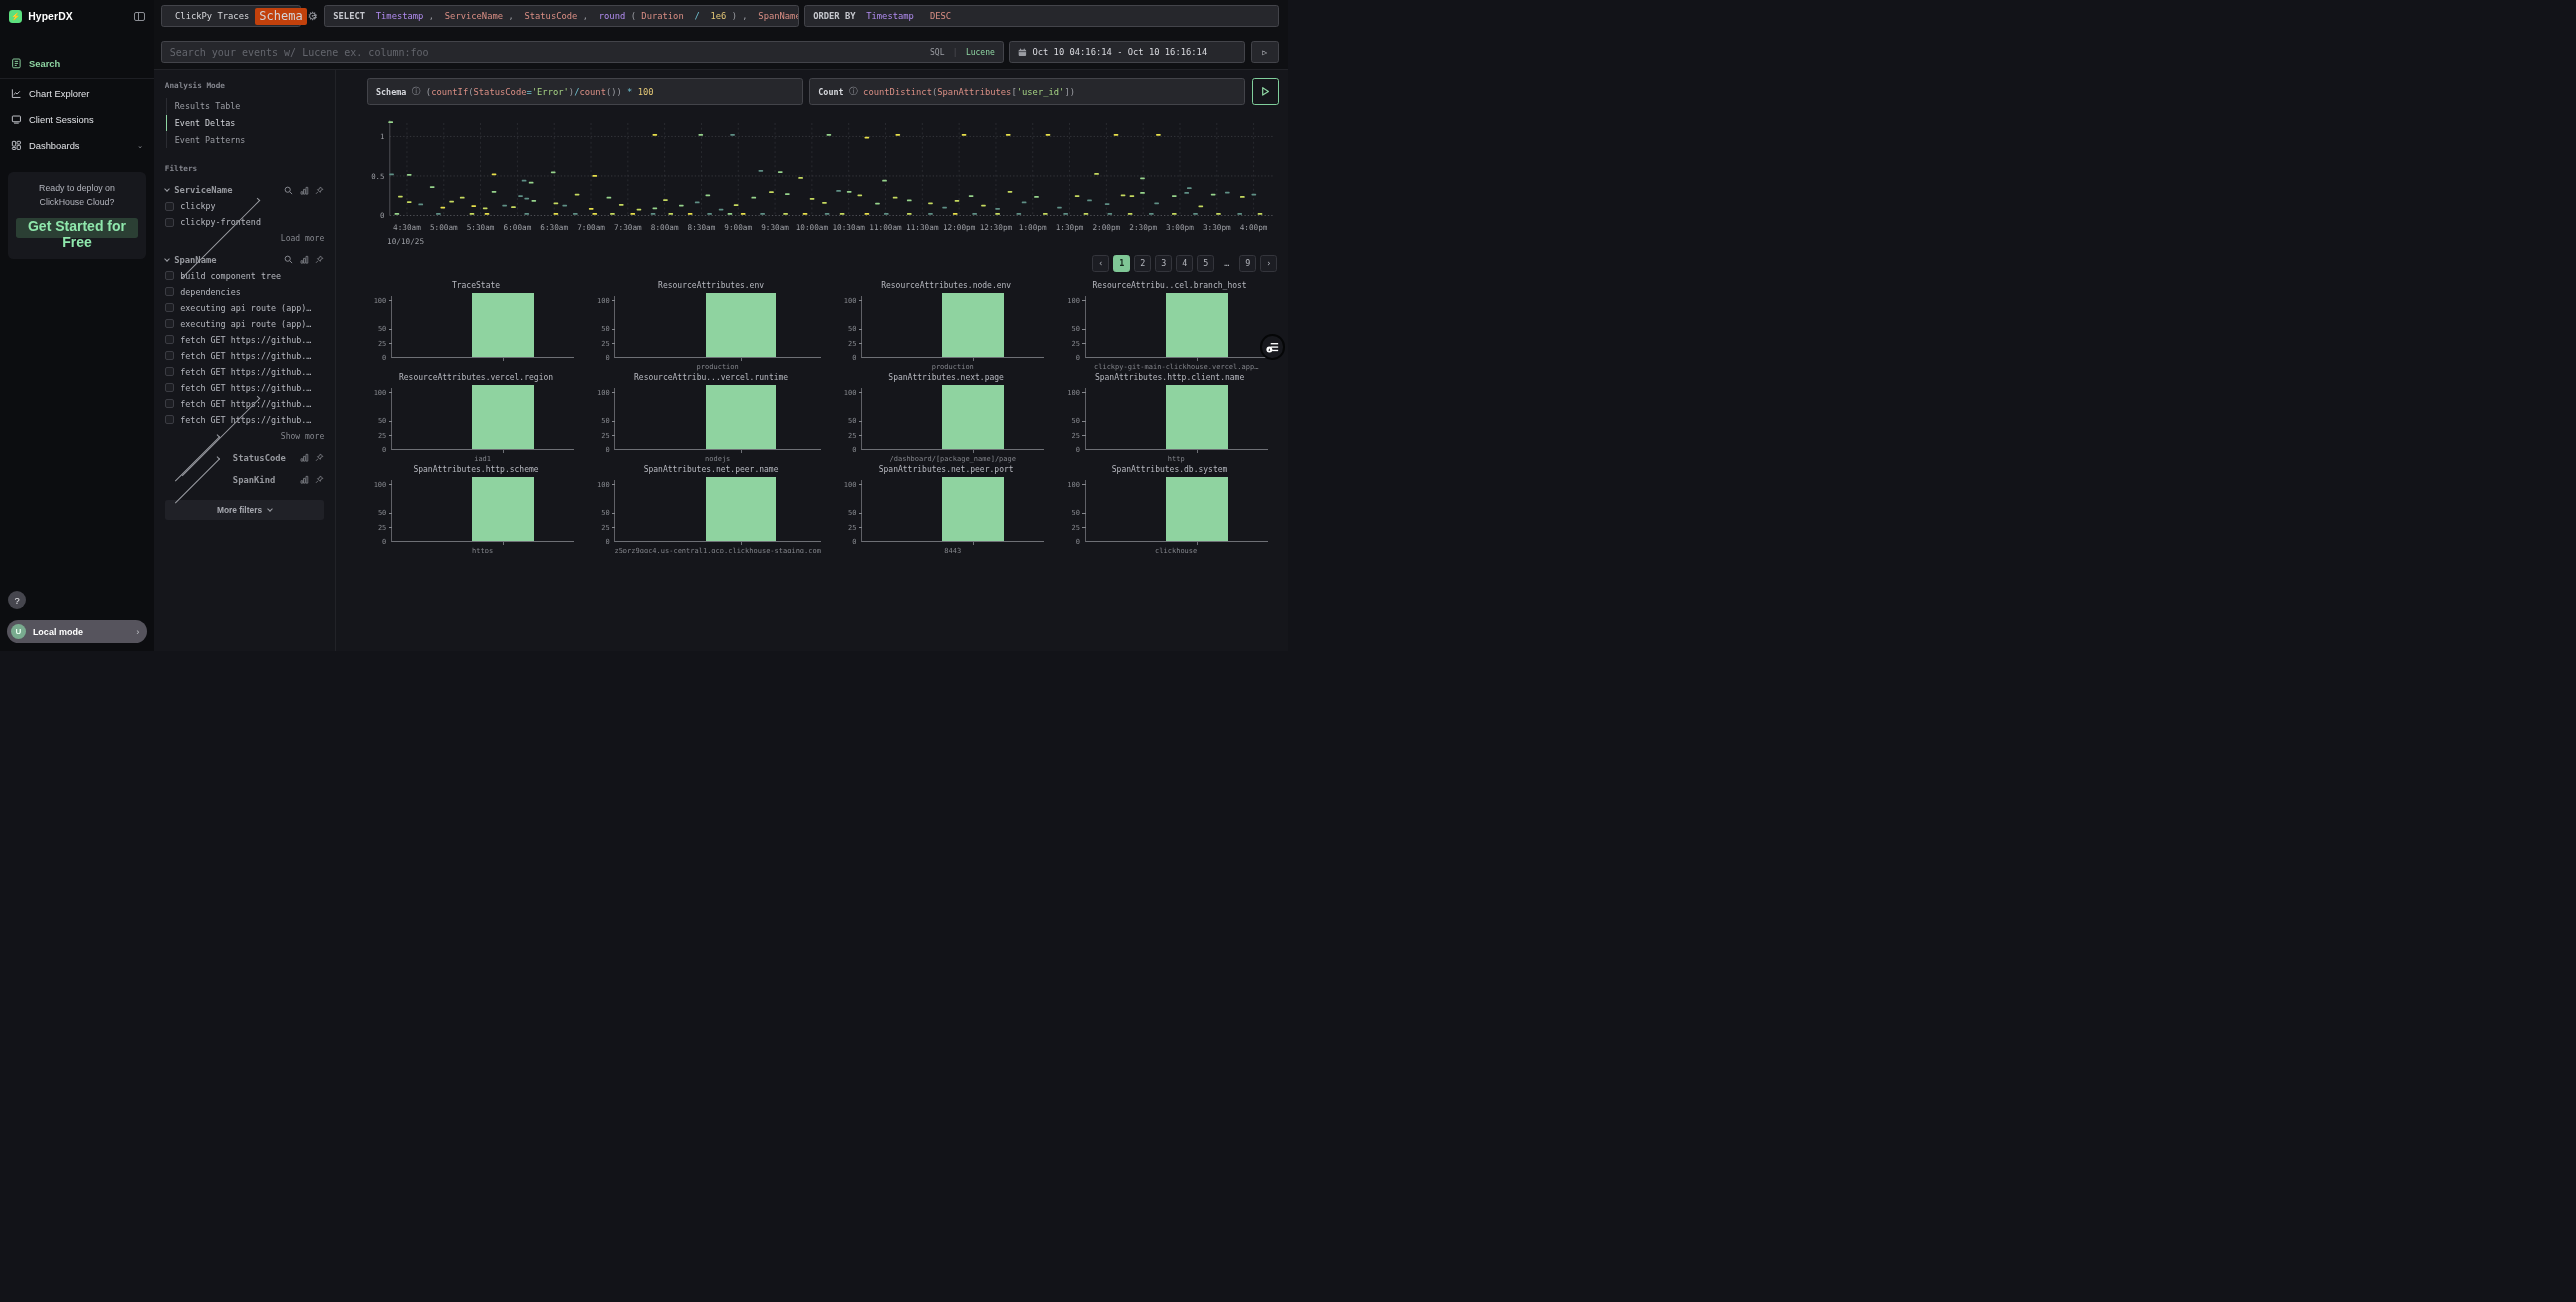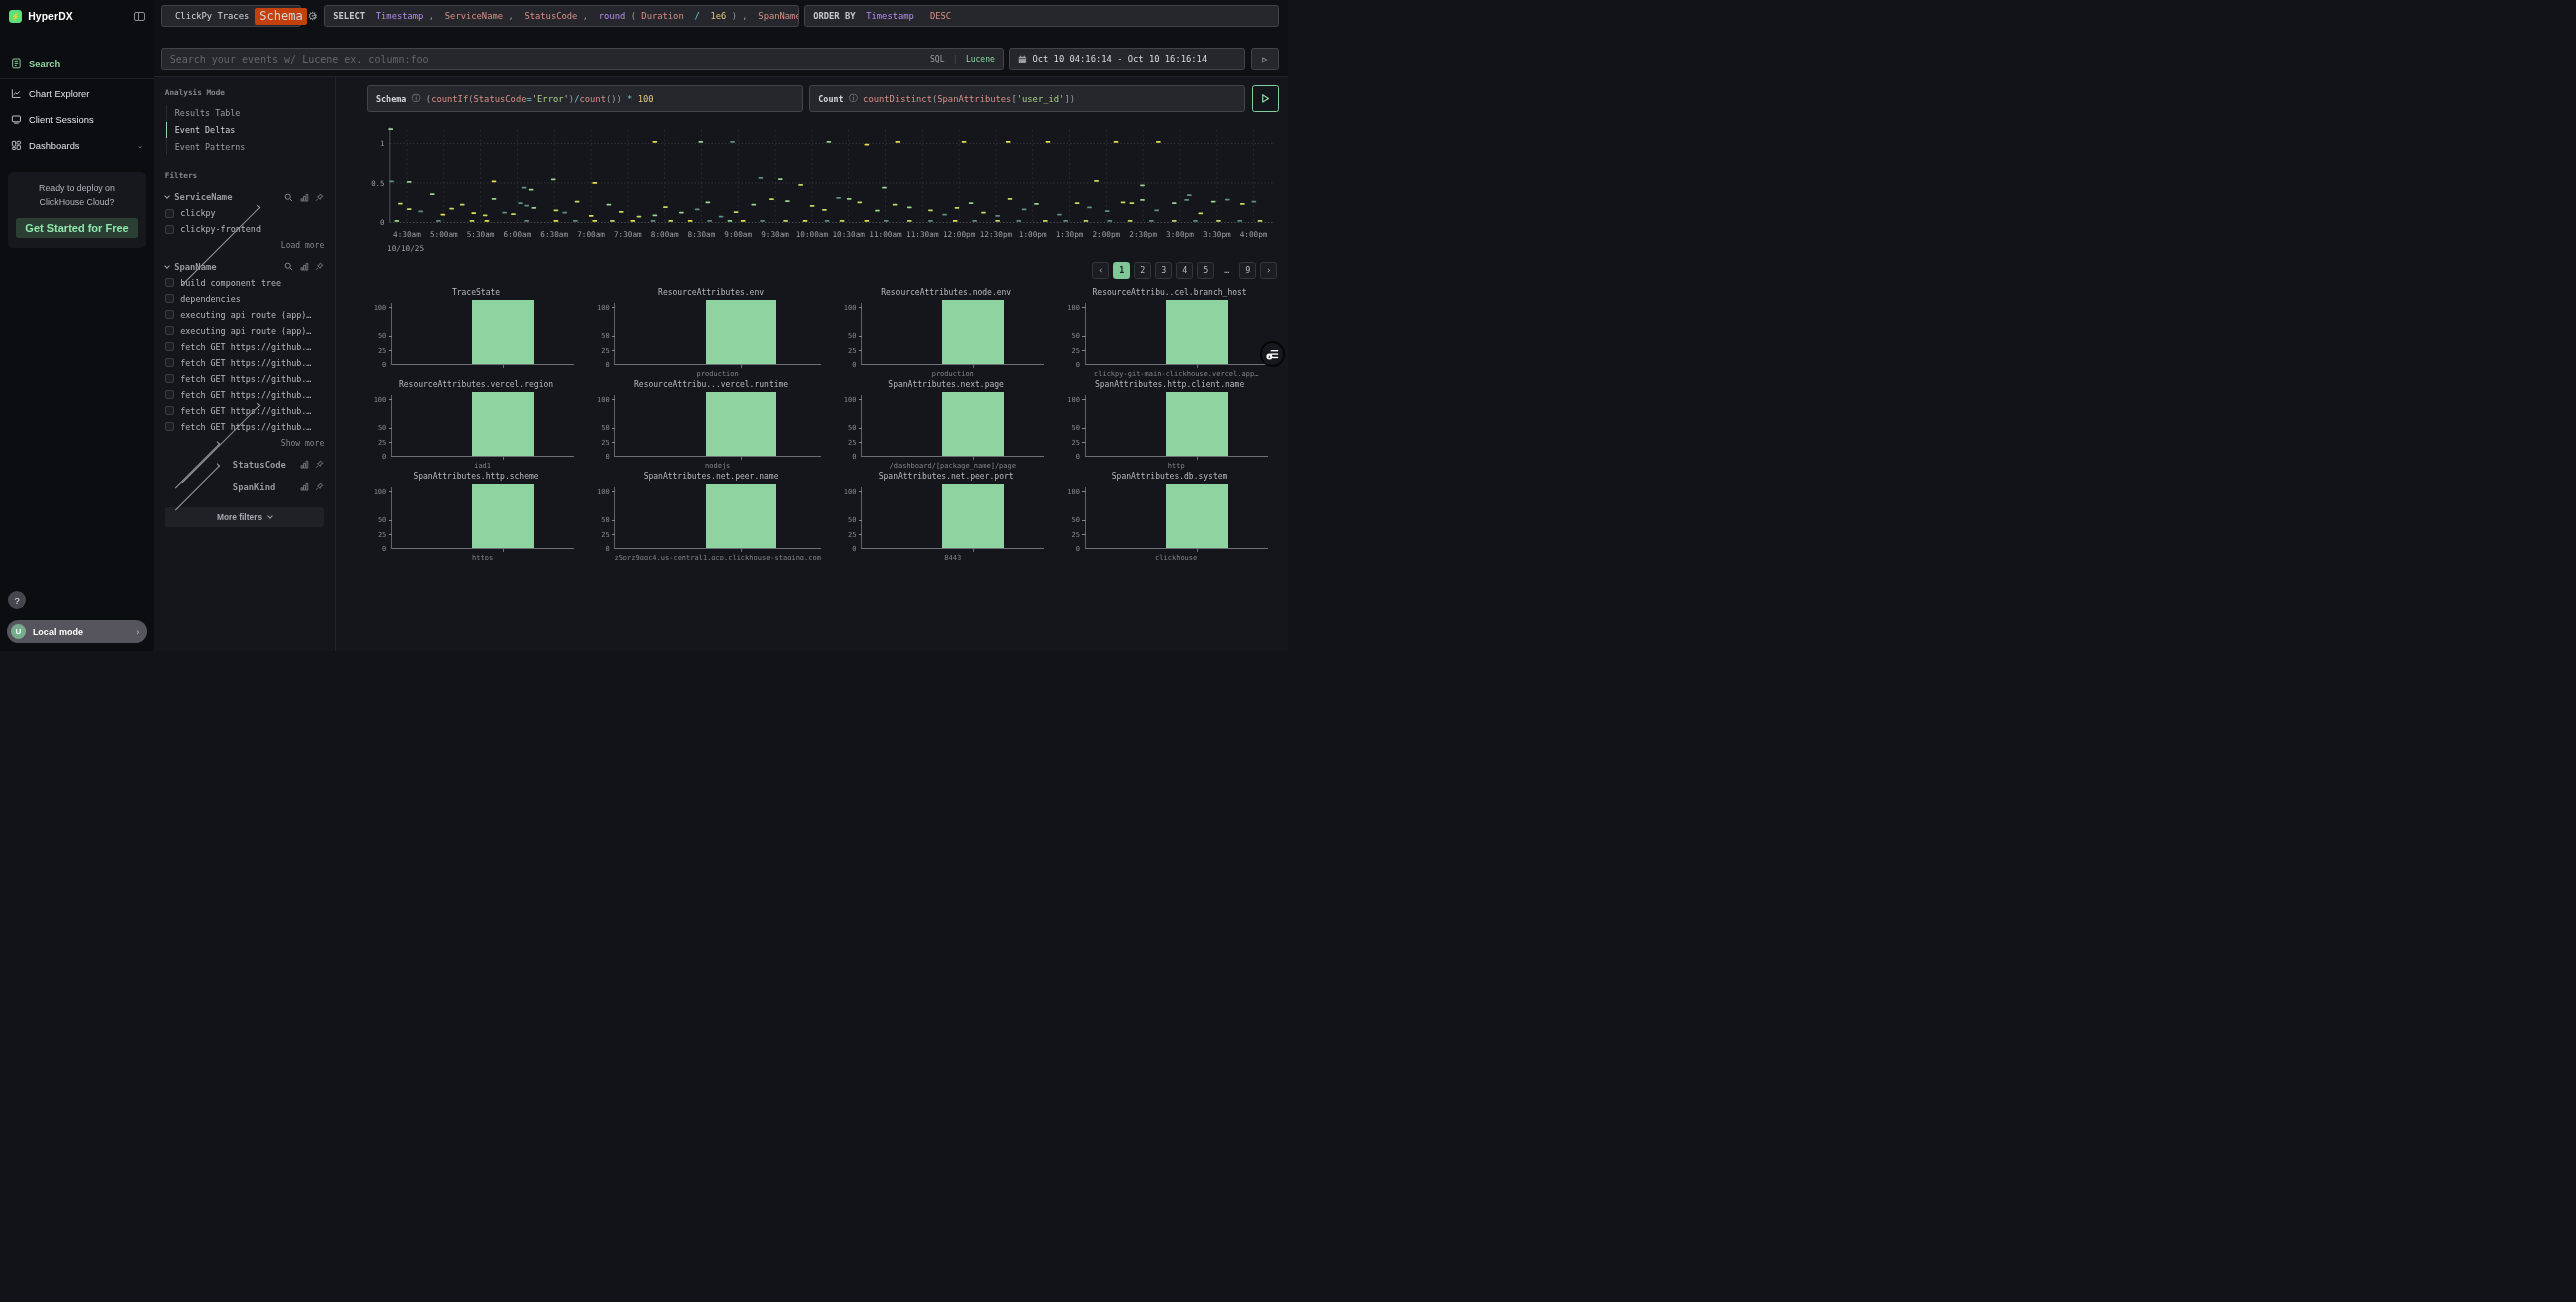--- a/index.html
+++ b/index.html
@@ -15,30 +15,30 @@
 .panel-icon{width:10.8px;height:9.4px;border:1px solid #8b8d94;border-radius:2px;position:relative;cursor:pointer}
 .panel-icon:before{content:"";position:absolute;left:2.7px;top:0;bottom:0;width:1px;background:#8b8d94}
 .nav{margin-top:17.5px}
 .nav-item{display:flex;align-items:center;gap:7.4px;padding:7.4px 10.8px;font-size:9.4px;color:#e3e4e8;cursor:pointer}
 .nav-item.active{color:#8fd6a3;font-weight:bold}
 .nav-item svg{flex:none}
 .nav-divider{height:0.7px;background:#1e1f24;margin:2px 0}
 .nav-chevron{margin-left:auto;color:#9b9da3;font-size:7.4px}
 .promo{margin:13.5px 8px;background:#17181d;border-radius:5.4px;padding:10.8px 8px;text-align:center}
 .promo-text{color:#b3b5bd;font-size:8.8px;line-height:1.5}
-.promo-btn{margin-top:8.8px;background:#2b3f34;color:#8fe7ac;font-weight:bold;font-size:11px;border:none;border-radius:2.7px;width:100%;height:20px;cursor:pointer;font-family:"Liberation Sans",sans-serif}
+.promo-btn{margin-top:8.8px;background:#2b3f34;color:#8fe7ac;font-weight:bold;font-size:14px;border:none;border-radius:2.7px;width:100%;height:20px;cursor:pointer;font-family:"Liberation Sans",sans-serif}
 .sidebar-bottom{margin-top:auto;padding:6.7px 6.7px 8px}
 .help-btn{width:18px;height:18px;border-radius:50%;background:#46464e;color:#e8e9ec;font-size:9.4px;display:flex;align-items:center;justify-content:center;margin:0 0 10.8px 1.3px;cursor:pointer;border:none}
 .localmode{display:flex;align-items:center;gap:6.7px;background:#56545d;border-radius:11.4px;height:23px;padding:0 8px 0 4px;cursor:pointer}
 .lm-avatar{width:15.5px;height:15.5px;border-radius:50%;background:#79ab8f;color:#eafff2;font-weight:bold;font-size:8px;display:flex;align-items:center;justify-content:center}
 .lm-label{color:#fff;font-weight:bold;font-size:9px;flex:1}
 .lm-chevron{color:#c2c4ca;font-size:9.4px}
 
 .right{flex:1;display:flex;flex-direction:column;min-width:0}
-.topbars{background:#0f1013;padding:5.4px 9.4px 6px 6.7px;display:flex;flex-direction:column;gap:21px;border-bottom:0.7px solid #222328}
+.topbars{background:#0f1013;padding:5.4px 9.4px 6px 6.7px;display:flex;flex-direction:column;gap:14px;border-bottom:0.7px solid #222328}
 .row{display:flex;gap:5.4px;align-items:center}
 .boxfield{background:#26272c;border:0.7px solid #43444a;border-radius:2.7px;height:22px;display:flex;align-items:center;padding:0 8px;gap:5.4px}
 .source-box{width:140px;cursor:pointer}
 .source-name{color:#d8d9dd;font-size:8.8px;flex:1;white-space:nowrap}
 .schema-badge{background:#c2410c;color:#d3d4d9;border-radius:2px;font-size:12px;padding:1.3px 4.7px}
 .updown{display:flex;flex-direction:column;gap:1.3px}
 .updown i{display:block;width:0;height:0;border-left:2.4px solid transparent;border-right:2.4px solid transparent}
 .updown .up{border-bottom:2.7px solid #9b9da3}
 .updown .dn{border-top:2.7px solid #9b9da3}
 .gear{color:#8b8d94;font-size:11.4px;padding:0 1.3px;cursor:pointer;background:none;border:none}

